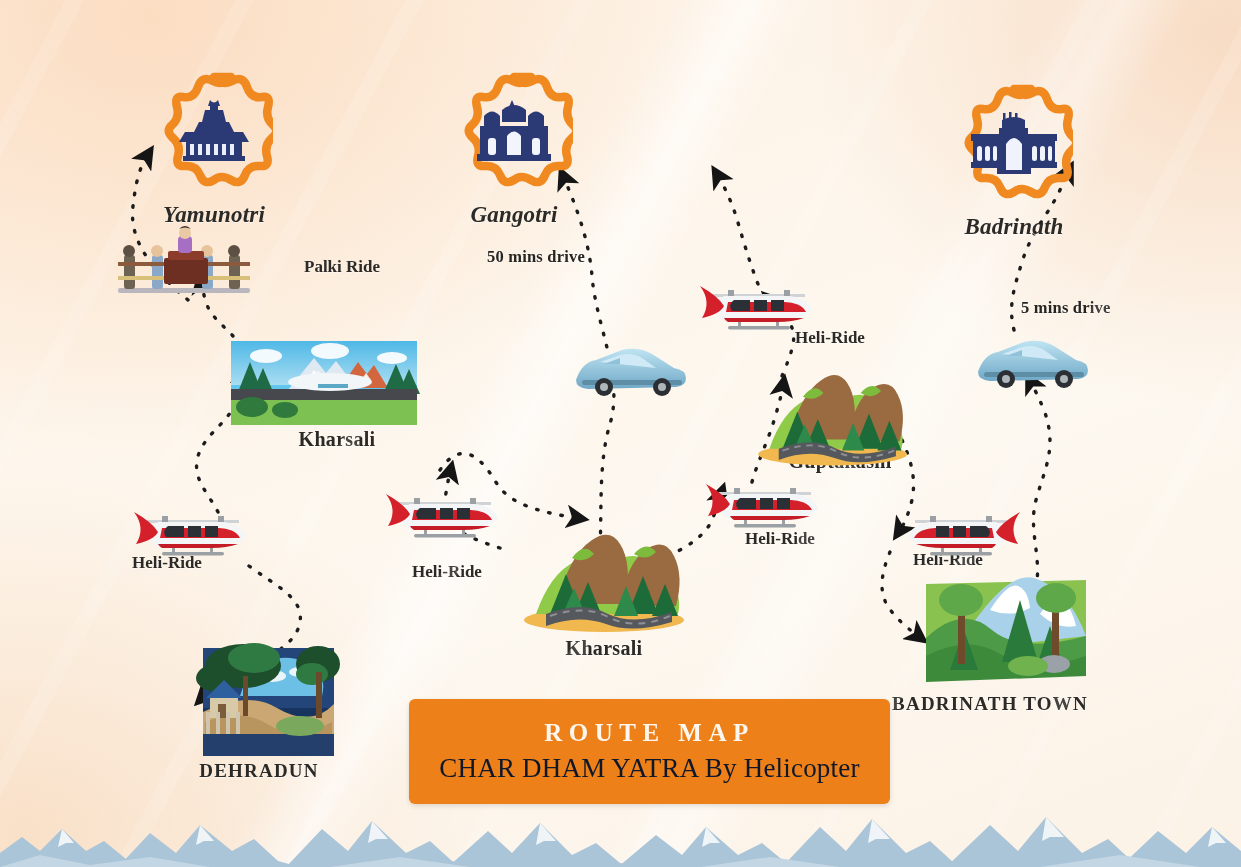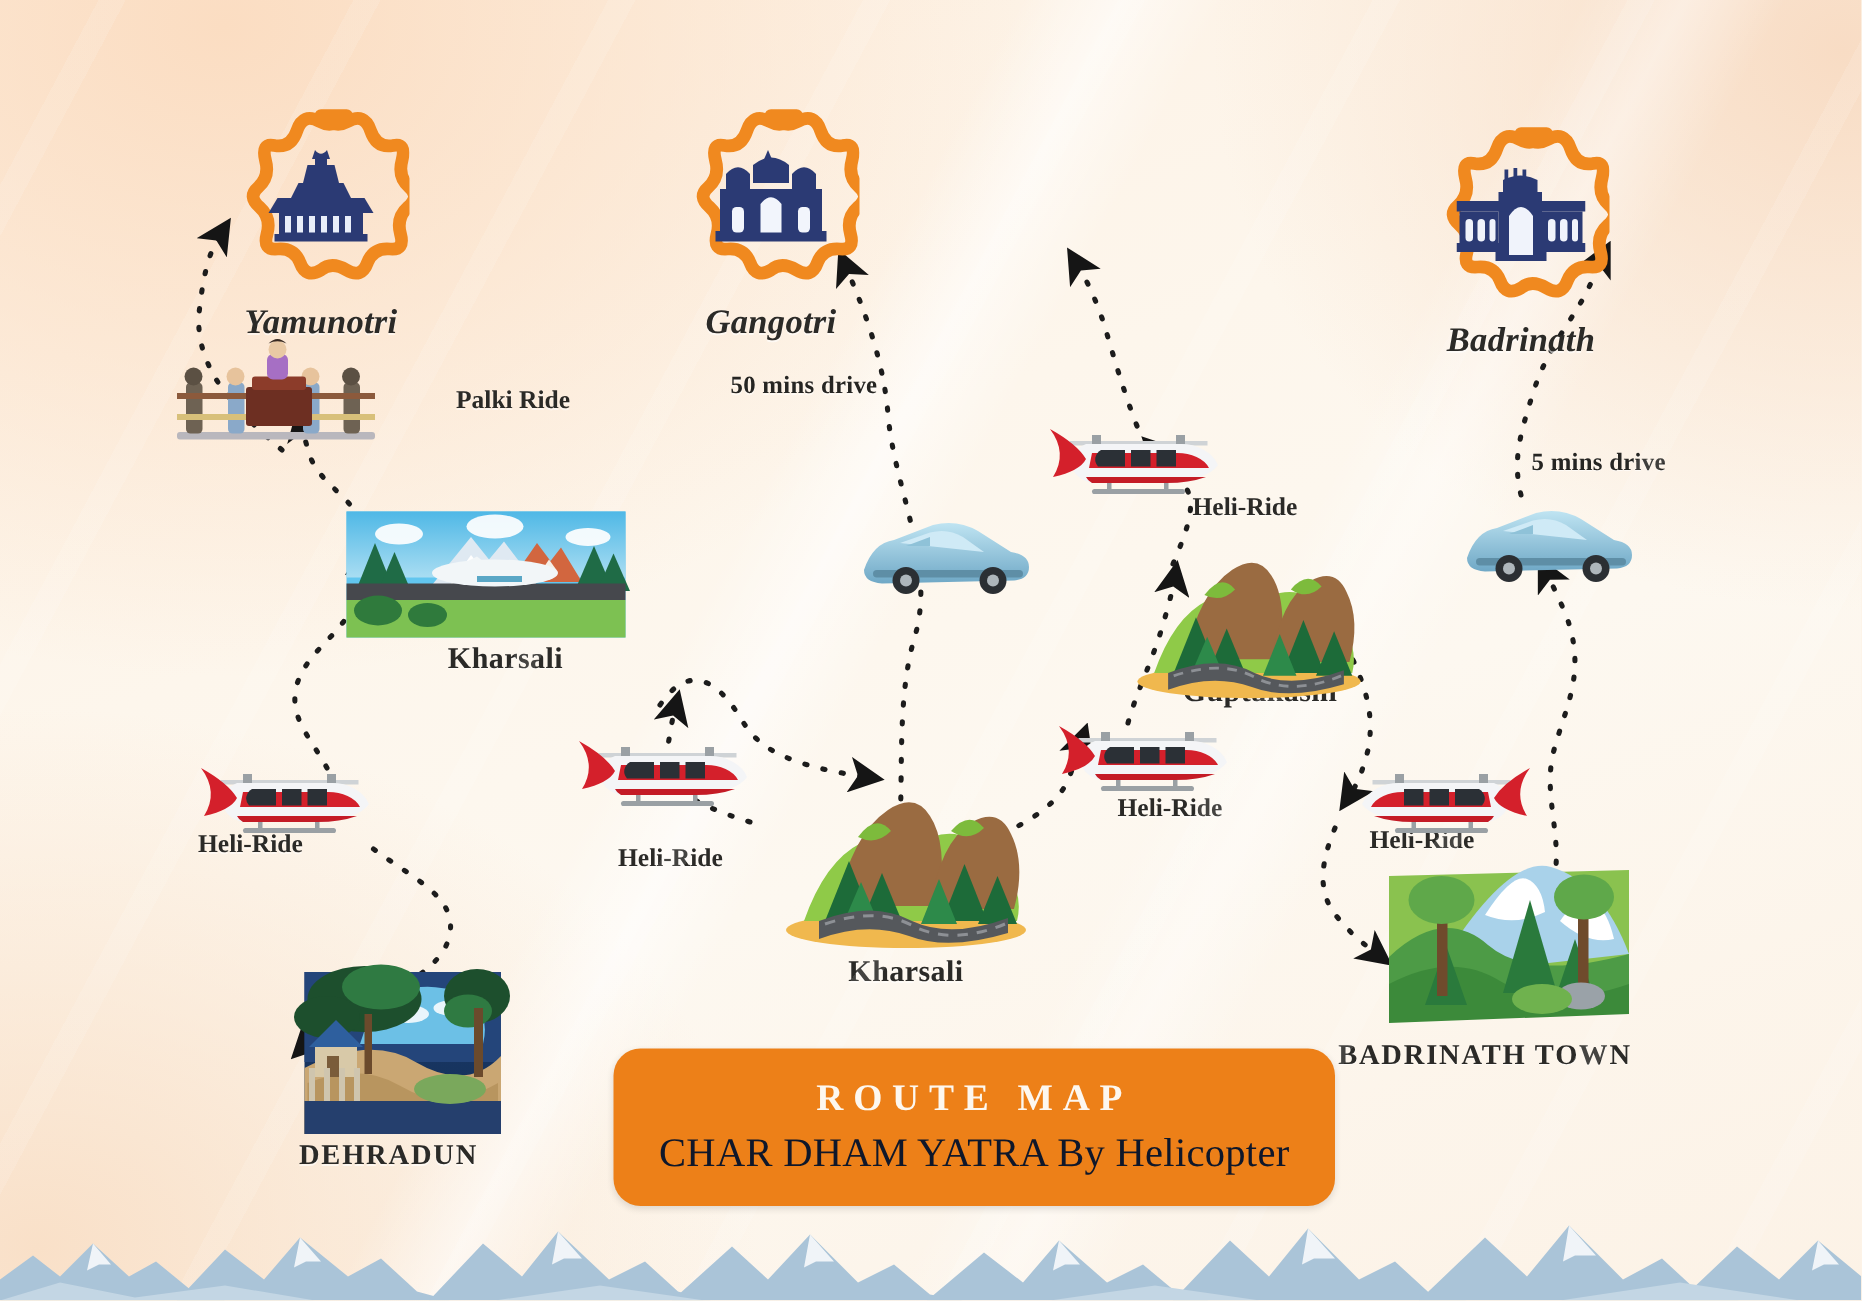--- a/index.html
+++ b/index.html
@@ -50,21 +50,21 @@
   }
   .drive-label{
     position:absolute;white-space:nowrap;color:#262522;
     font-family:"Liberation Serif", serif;font-weight:700;font-size:16.5px;
     letter-spacing:.2px;text-shadow:0 1px 0 rgba(255,255,255,.55);
   }
 
   
   #banner{
     position:absolute;left:409px;top:699px;width:481px;height:105px;z-index:6;
-    background:#ed8018;border-radius:18px;
+    background:#ed8018;border-radius:6px;
     display:flex;flex-direction:column;align-items:center;justify-content:center;
     box-shadow:0 2px 5px rgba(0,0,0,.12);
   }
   #banner .l1{
     color:#fdf7ef;font-family:"Liberation Serif",serif;font-weight:700;
     font-size:25px;letter-spacing:6.5px;margin-bottom:6px;
   }
   #banner .l2{
     color:#0f172a;font-family:"Liberation Serif",serif;font-weight:400;
     font-size:27px;letter-spacing:.2px;

